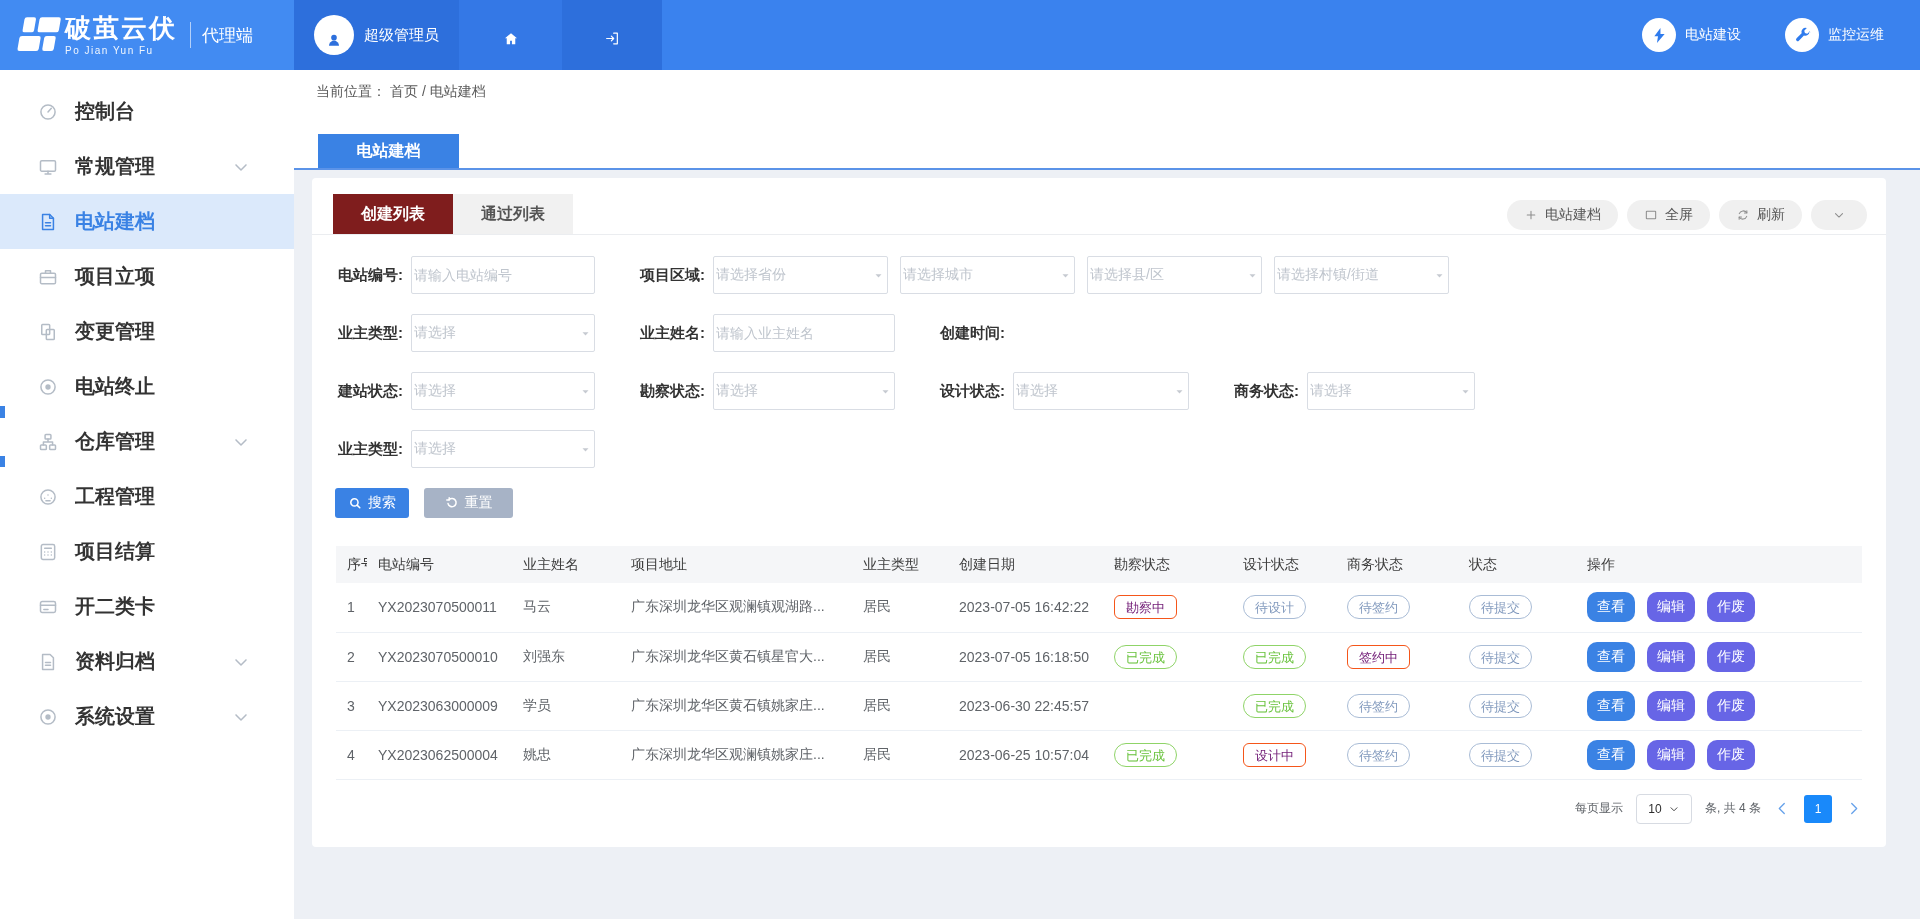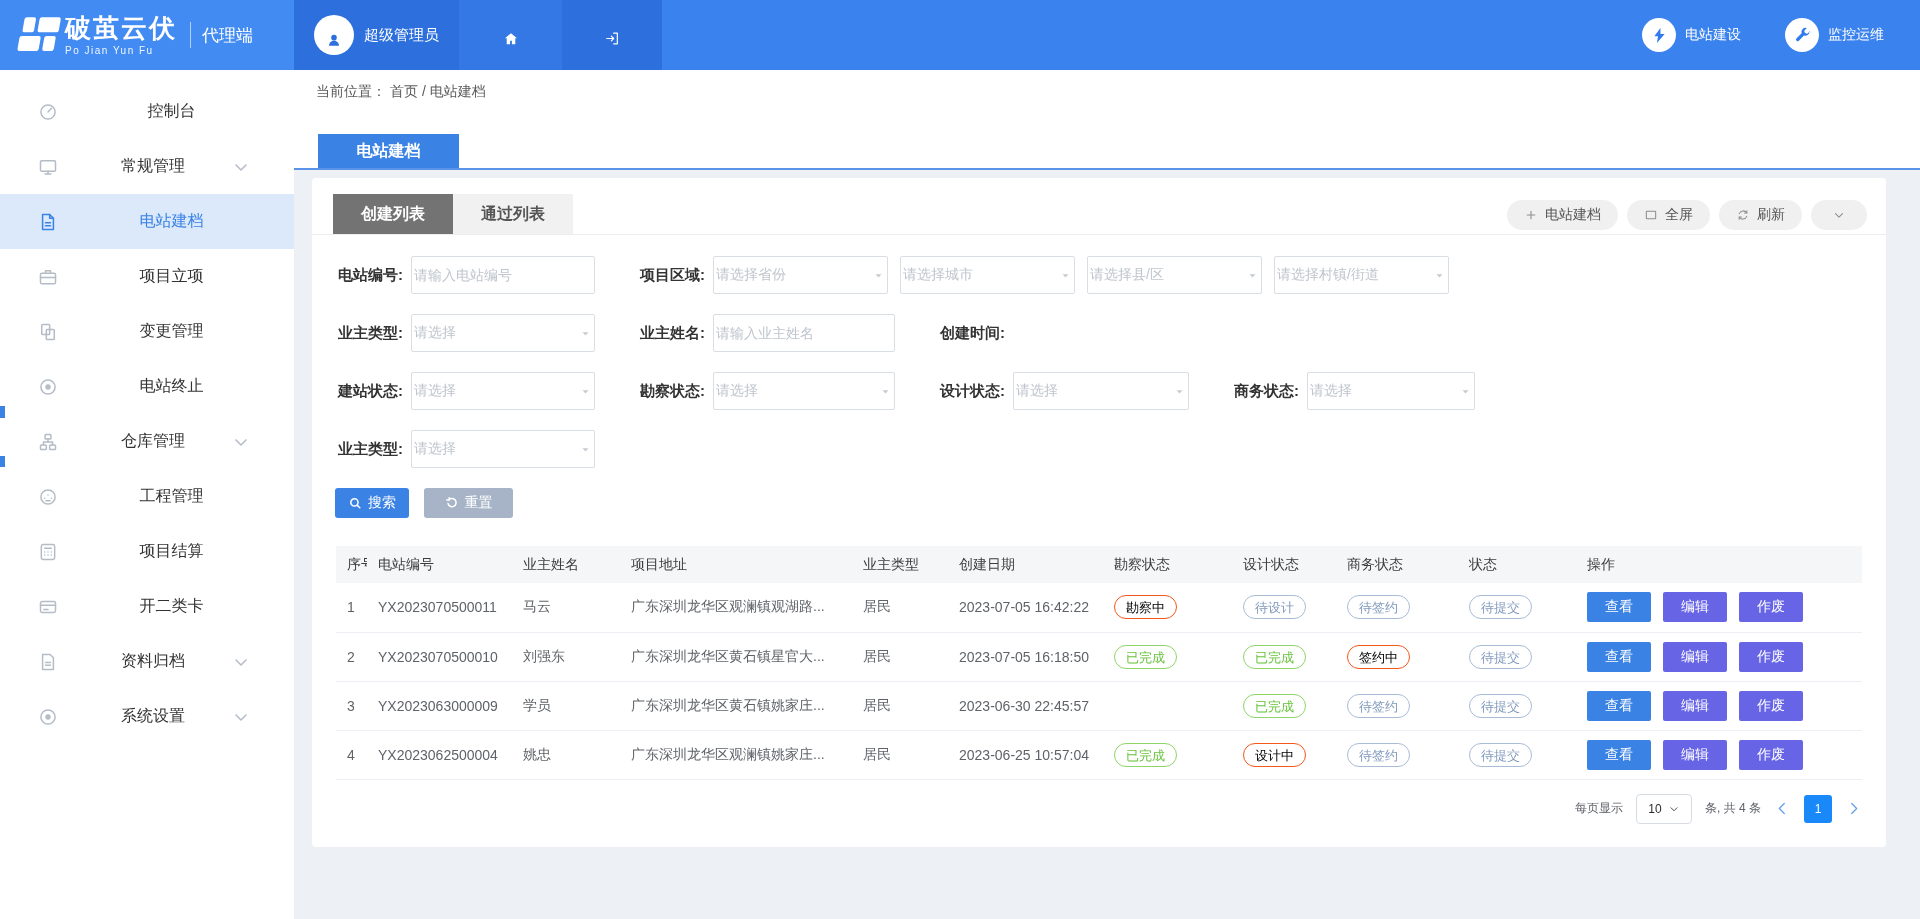--- a/index.html
+++ b/index.html
@@ -29,42 +29,42 @@
   .seg-logout { width:100px; background:#2d6fdc; }
   .seg-logout svg { width:23px; height:23px; }
   .topbar-spacer { flex:1; }
   .topbar-right { display:flex; align-items:center; gap:44px; padding-right:36px; }
   .tr-item { display:flex; align-items:center; gap:9px; font-size:14px; cursor:pointer; }
   .tr-circle { width:34px; height:34px; border-radius:50%; background:#fff; color:#2f7bed; display:flex; align-items:center; justify-content:center; }
   .tr-circle svg { width:19px; height:19px; }
 
   
   .sidebar { position:absolute; left:0; top:70px; width:294px; bottom:0; background:#fff; padding-top:14px; box-shadow:1px 0 0 #eceef2; }
-  .side-item { height:55px; display:flex; align-items:center; padding:0 26px 0 38px; color:#333; font-size:16px; font-weight:400; cursor:pointer;text-align:center; }
+  .side-item { height:55px; display:flex; align-items:center; padding:0 26px 0 38px; color:#333; font-size:20px; font-weight:700; cursor:pointer; }
   .side-item .icon { font-size:20px; color:#b4bcc6; margin-right:17px; }
   .side-item .label { flex:1; }
   .side-caret { font-size:13px; color:#9aa2ad; }
   .side-item.active { background:#dbe9fb; color:#3a82e4; }
   .side-item.active .icon { color:#3a82e4; }
   .scroll-mark { position:absolute; left:0; width:5px; background:#3a82e4; z-index:6; }
   .mark-1 { top:406px; height:12px; }
   .mark-2 { top:456px; height:11px; }
 
   
   .content { position:absolute; left:294px; top:70px; right:0; bottom:0; background:#edf0f5; }
   .content-head { position:relative; height:100px; background:#fff; border-bottom:2px solid #5b93e8; padding:13px 0 0 22px; }
   .breadcrumb { font-size:14px; color:#5a5a5a; display:flex; gap:4px; }
   .page-tab { position:absolute; left:24px; bottom:0; width:141px; height:34px; background:#3a82e4; color:#fff; font-size:16px; font-weight:600; display:flex; align-items:center; justify-content:center; cursor:pointer; }
 
   .card { margin:8px 34px 0 18px; height:669px; background:#fff; border-radius:4px; }
 
   .card-top { height:57px; border-bottom:1px solid #ebedf0; display:flex; justify-content:space-between; padding:0 19px 0 21px; }
   .tabs { display:flex; align-self:flex-end; }
   .tab { width:120px; height:40px; display:flex; align-items:center; justify-content:center; font-size:16px; font-weight:600; background:#f1f1f1; color:#555; cursor:pointer; }
-  .tab.active { background:#737373; color:#fff; }
+  .tab.active { background:#7f1d1d; color:#fff; }
   .toolbar { display:flex; align-items:flex-start; gap:9px; margin-top:22px; }
   .pill { height:30px; border-radius:16px; background:#f0f0f0; color:#555; font-size:14px; display:flex; align-items:center; gap:7px; padding:0 17px; border:none; cursor:pointer; font-family:inherit; }
   .pill .icon { font-size:14px; color:#8d8d8d; }
   .pill-sm { padding:0 21px; }
 
   
   .filters { padding-top:21px; }
   .filter-row { display:flex; padding-left:23px; margin-bottom:20px; }
   .field { display:flex; align-items:center; margin-right:42px; }
   .flabel { width:68px; text-align:right; margin-right:8px; font-size:15px; font-weight:700; color:#333; white-space:nowrap; }
@@ -82,24 +82,24 @@
   .btn .icon svg { stroke-width:2.6; }
   .btn-search { width:74px; background:#3a82e4; }
   .btn-reset { width:89px; background:#a7b3c6; }
 
   
   .table-wrap { margin:28px 24px 0 24px; }
   table { width:100%; border-collapse:collapse; table-layout:fixed; }
   thead th { height:37px; background:#f5f6f8; font-size:14px; font-weight:400; color:#3c3c3c; text-align:left; padding-left:11px; white-space:nowrap; overflow:hidden; }
   tbody td { height:49px; border-bottom:1px solid #ecf0f5; font-size:14px; color:#5f6368; padding-left:11px; white-space:nowrap; overflow:hidden; }
   .pill-status { display:inline-block; height:24px; line-height:23px; padding:0 11px; border-radius:13px; font-size:13px; border:1px solid; background:#fff; }
-  .st-progress { color:#000000; border-color:#f5561a; }
+  .st-progress { color:#701a75; border-color:#f5561a;border-radius:6px; }
   .st-done { color:#67c23a; border-color:#8fd468; }
   .st-wait { color:#8199bd; border-color:#a9bcd6; }
-  .act-btn { display:inline-block; width:64px; height:30px; text-align:center; border-radius:2px; color:#fff; font-size:14px; margin-right:12px; border:none; cursor:pointer; font-family:inherit; }
+  .act-btn { display:inline-block; width:48px; height:30px; text-align:center; border-radius:10px; color:#fff; font-size:14px; margin-right:12px; border:none; cursor:pointer; font-family:inherit; }
   .act-view { background:#3a82e4; }
   .act-edit, .act-void { background:#6765e6; }
 
   
   .pagination { display:flex; align-items:center; justify-content:flex-end; margin:14px 24px 0 0; gap:13px; font-size:12px; color:#5f6368; }
   .page-size { width:56px; height:30px; border:1px solid #d7dbe2; border-radius:4px; display:flex; align-items:center; justify-content:center; gap:6px; color:#2d2d2d; cursor:pointer; background:#fff; }
   .psz-caret { font-size:12px; color:#333; }
   .page-prev, .page-next { font-size:17px; color:#64a0ea; cursor:pointer; }
   .page-num { width:28px; height:28px; background:#1989fa; color:#fff; border-radius:3px; display:flex; align-items:center; justify-content:center; cursor:pointer; }
 </style>

